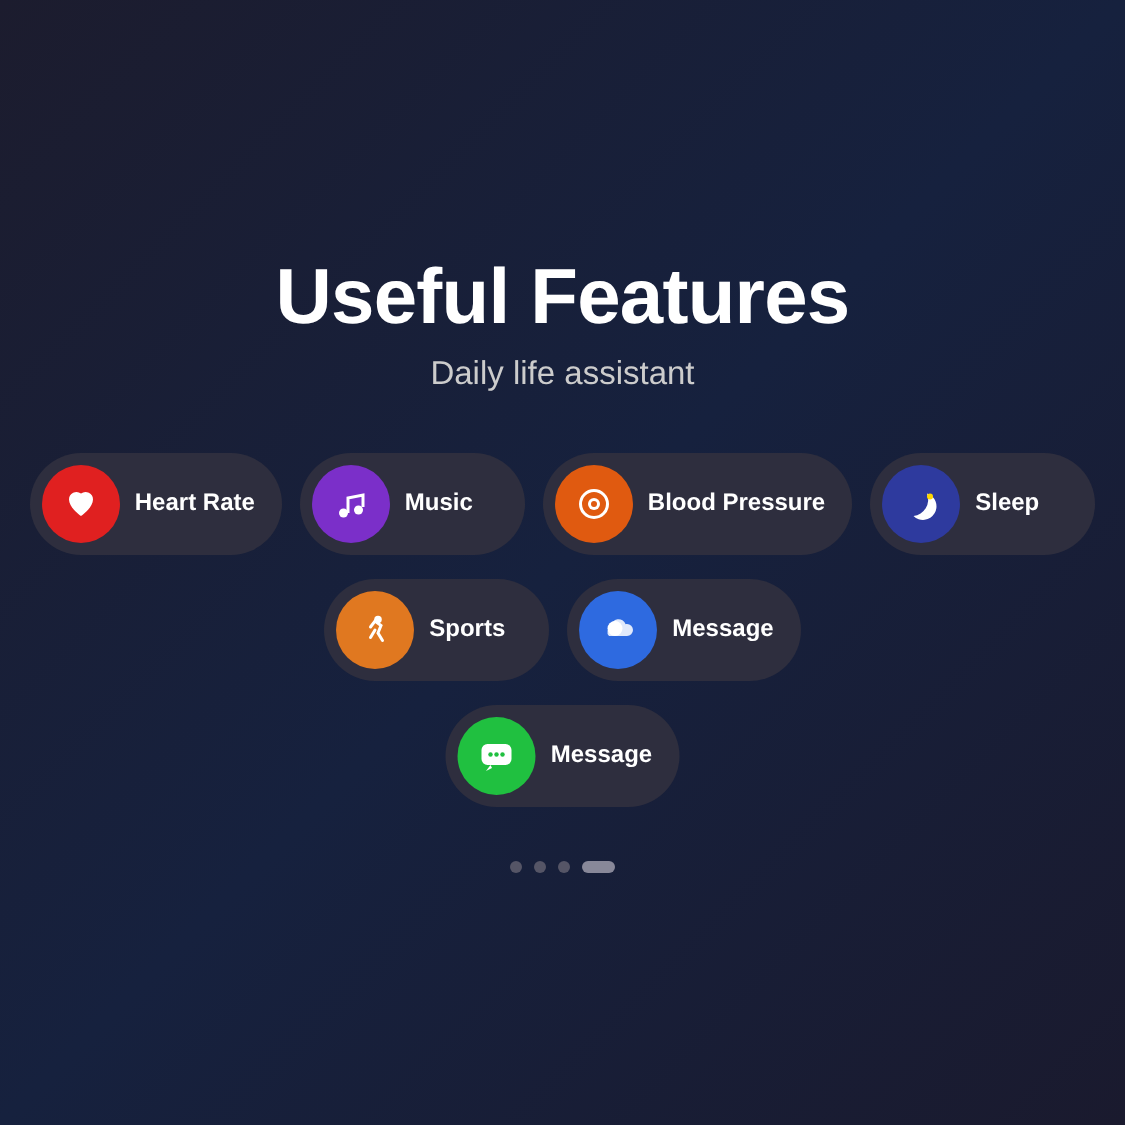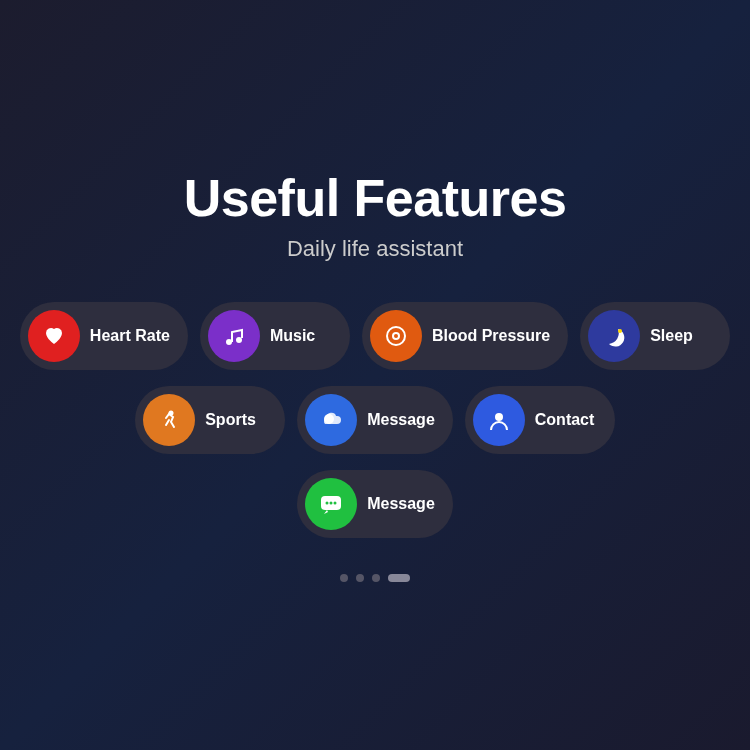--- a/index.html
+++ b/index.html
@@ -181,29 +181,20 @@
     <div class="feature-pill">
       <div class="icon-circle icon-weather">
         <svg class="icon-svg" viewBox="0 0 28 28" fill="none">
           <circle cx="12" cy="13" r="5" fill="white"></circle>
           <path d="M8 18h12a4 4 0 0 0 0-8c-.3 0-.6 0-.9.1a5 5 0 0 0-9.7 1.5A4 4 0 0 0 8 18z" fill="white" opacity="0.85"></path>
         </svg>
       </div>
       <span class="feature-label">Message</span>
     </div>
 
-    <div class="feature-pill">
-      <div class="icon-circle icon-contact">
-        <svg class="icon-svg" viewBox="0 0 28 28" fill="none">
-          <circle cx="14" cy="11" r="4" fill="white"></circle>
-          <path d="M6 24c0-4.4 3.6-8 8-8s8 3.6 8 8" stroke="white" stroke-width="2" fill="none"></path>
-        </svg>
-      </div>
-      <span class="feature-label">Contact</span>
-    </div>
 
   </div>
 
   <div class="features-row">
 
 
     <div class="feature-pill">
       <div class="icon-circle icon-message">
         <svg class="icon-svg" viewBox="0 0 28 28" fill="none">
           <rect x="4" y="6" width="20" height="14" rx="4" fill="white"></rect>

